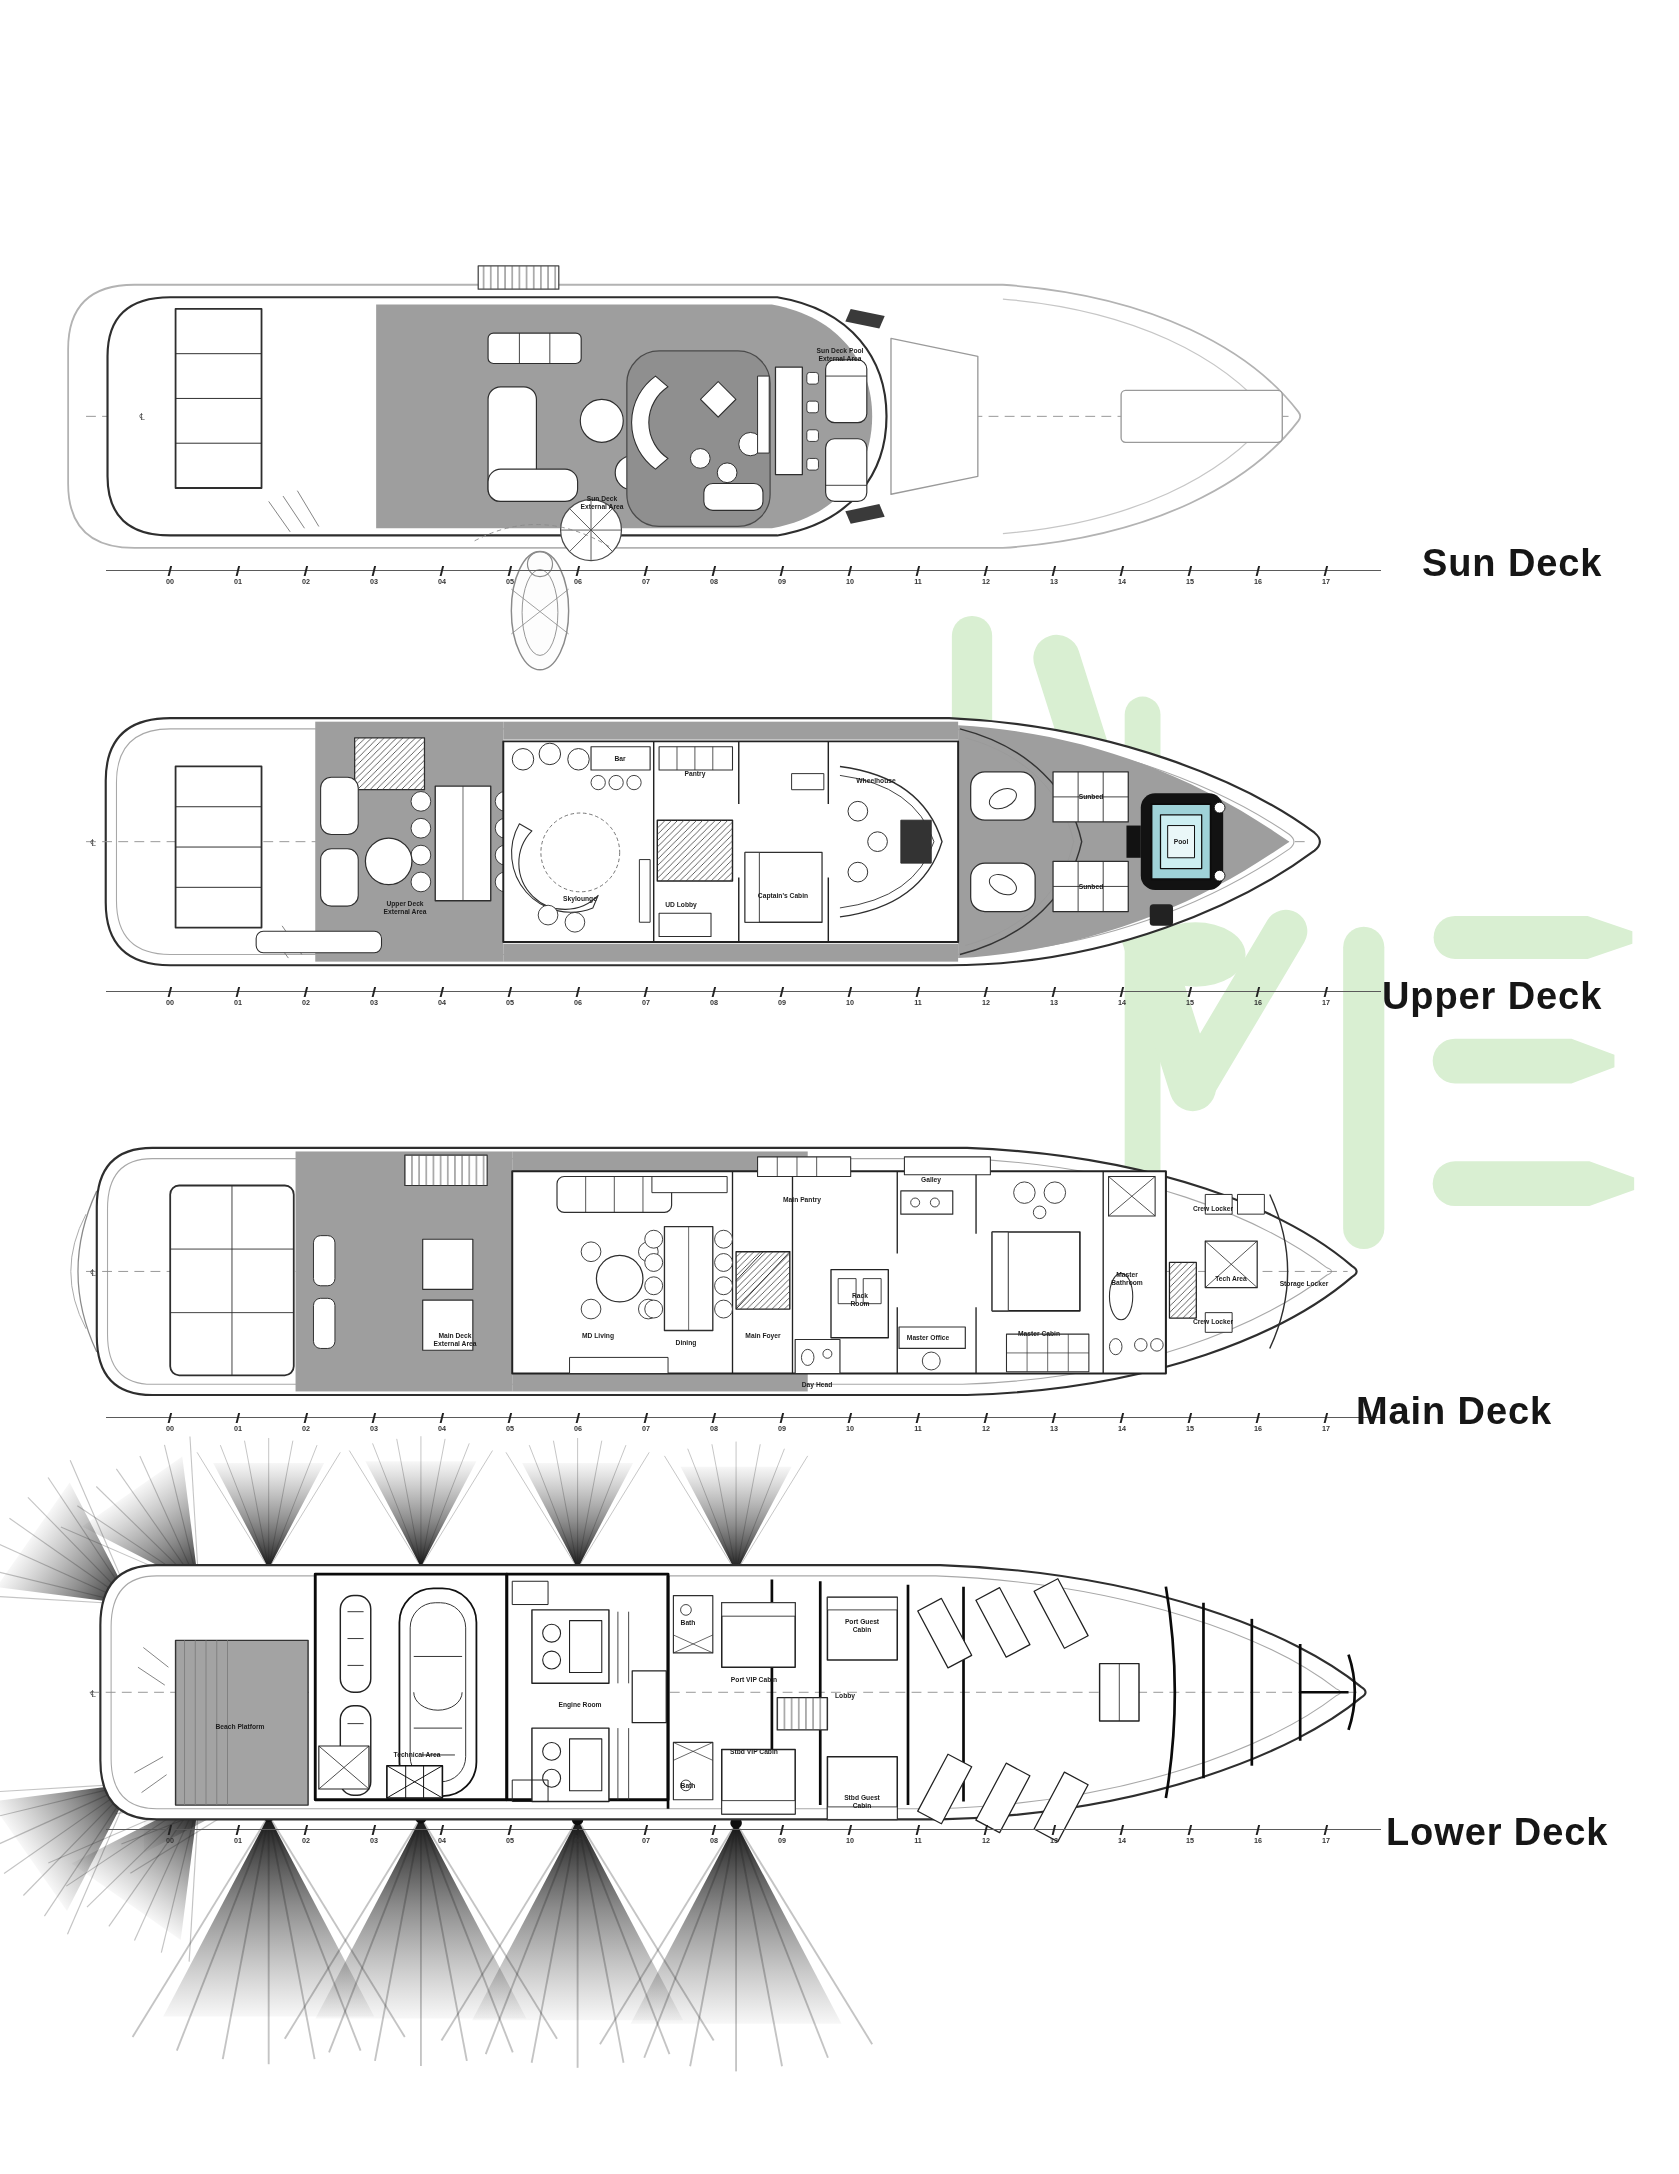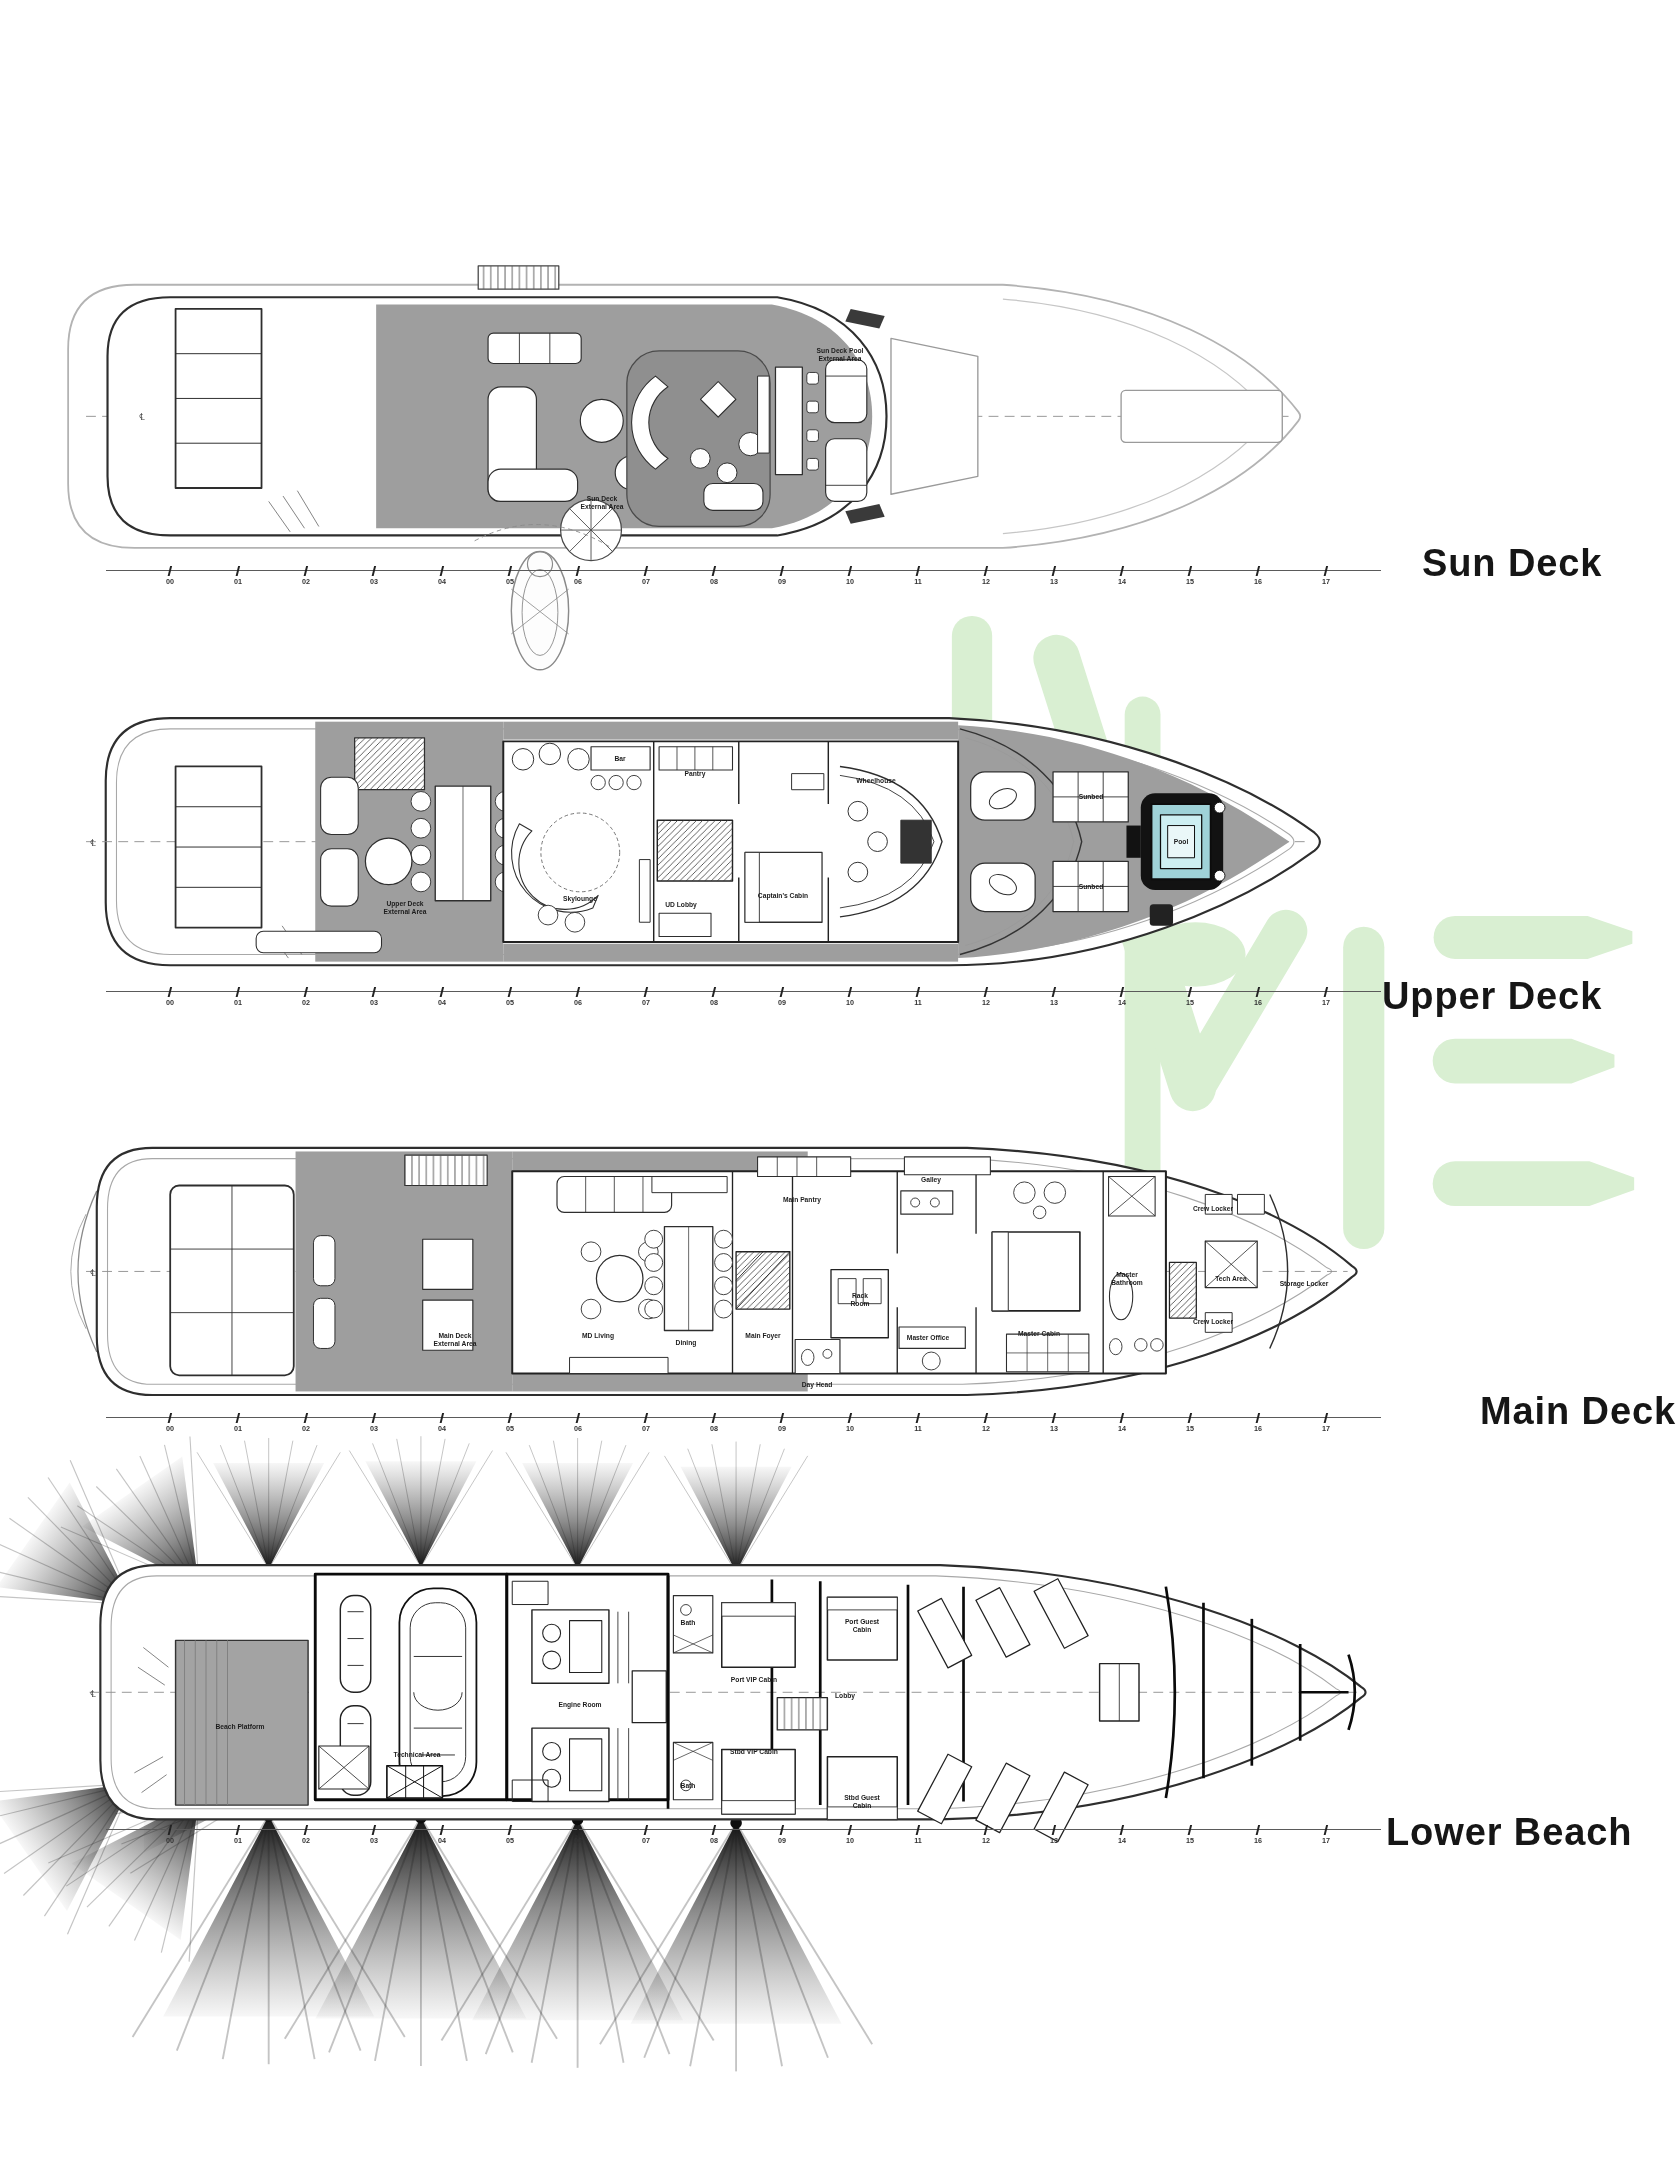--- a/index.html
+++ b/index.html
@@ -663,17 +663,17 @@
       <span class="room" style="left: 754px; top: 1752px;">Stbd VIP Cabin</span>
       <span class="room" style="left: 845px; top: 1696px;">Lobby</span>
       <span class="room" style="left: 862px; top: 1626px;">Port Guest
 Cabin</span>
       <span class="room" style="left: 862px; top: 1802px;">Stbd Guest
 Cabin</span>
     </div>
 
 <div class="deck-title" style="left:1422px;top:542px">Sun Deck</div>
 <div class="deck-title" style="left:1382px;top:975px">Upper Deck</div>
-<div class="deck-title" style="left:1480px;top:1390px">Main Deck</div>
-<div class="deck-title" style="left:1386px;top:1811px">Lower Beach</div>
+<div class="deck-title" style="left:1356px;top:1390px">Main Deck</div>
+<div class="deck-title" style="left:1386px;top:1811px">Lower Deck</div>
 
 </div>
 
 
 </body></html>

